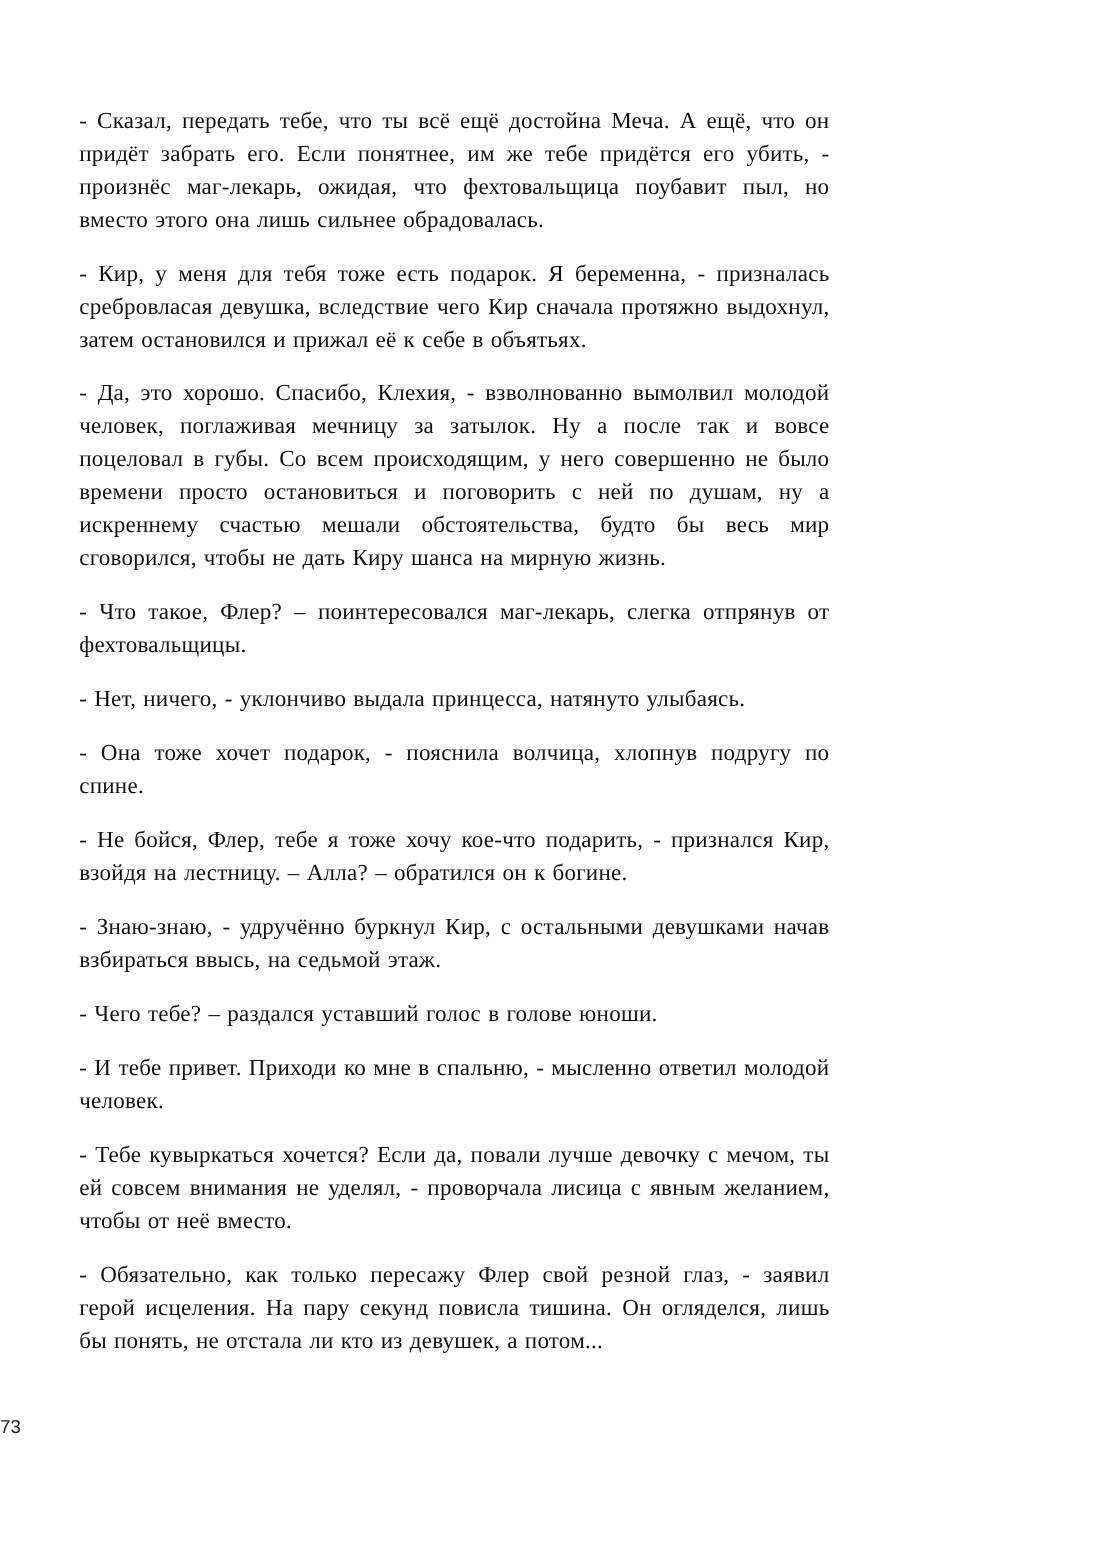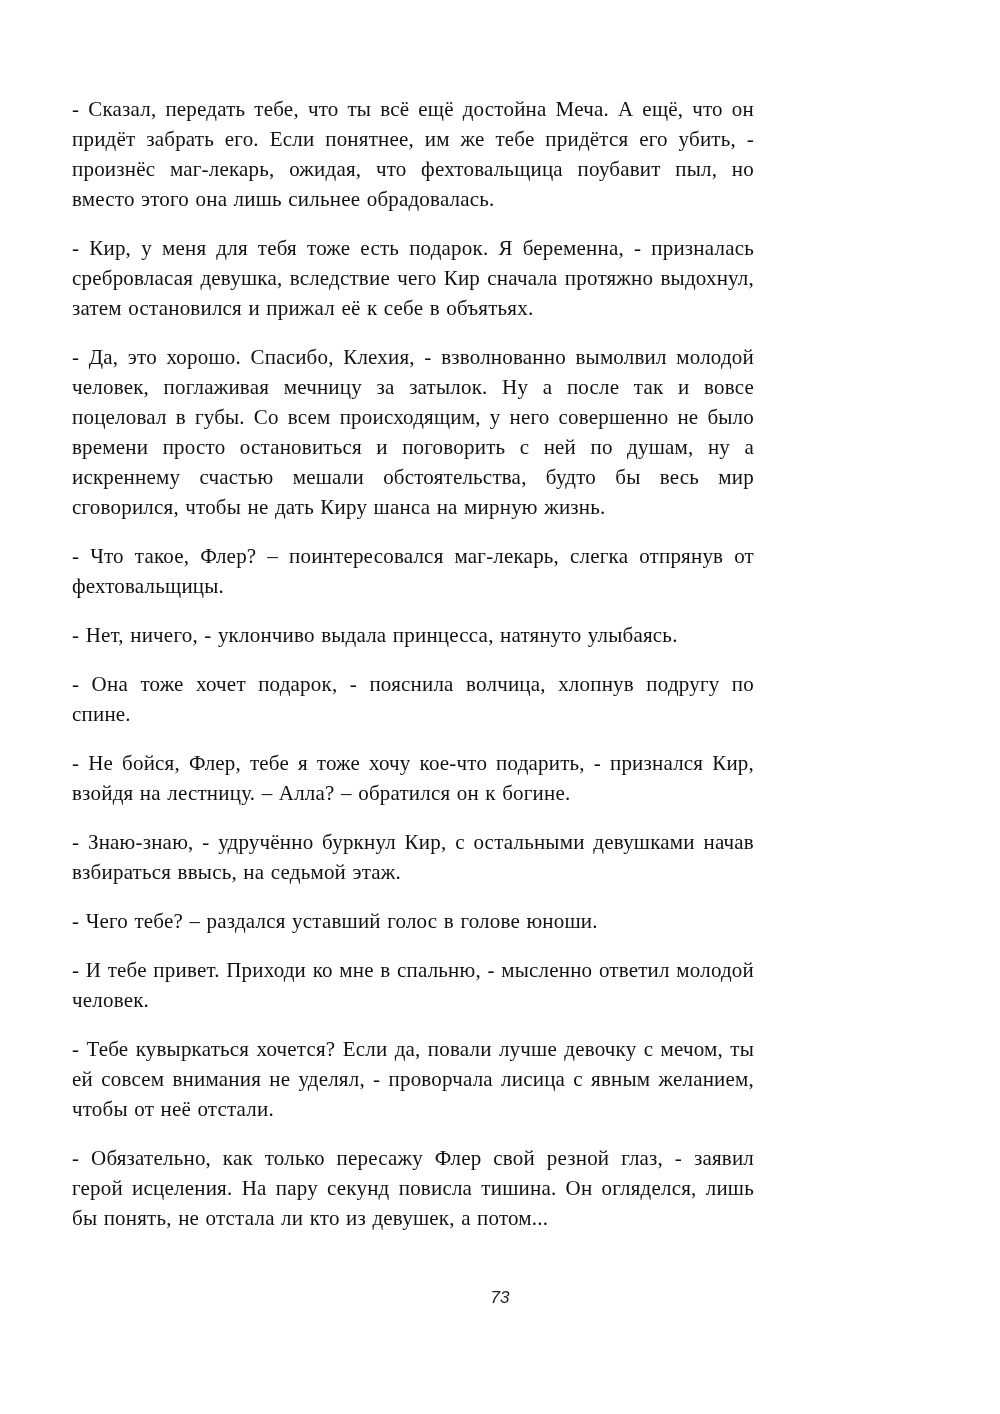--- a/index.html
+++ b/index.html
@@ -30,39 +30,37 @@
     line-height: 30px;
     text-align: justify;
     letter-spacing: 0.2px;
     word-spacing: 1px;
   }
   .page-number {
     position: absolute;
     left: 0;
     top: 1288px;
     width: 1000px;
-    text-align: center;
     font-family: "Liberation Sans", sans-serif;
     font-size: 17px;
     color: #222222;
-    font-style: italic;
   }
 </style>
 </head>
 <body>
 
 <div class="page">
   <div class="text-block">
     <p>- Сказал, передать тебе, что ты всё ещё достойна Меча. А ещё, что он придёт забрать его. Если понятнее, им же тебе придётся его убить, - произнёс маг-лекарь, ожидая, что фехтовальщица поубавит пыл, но вместо этого она лишь сильнее обрадовалась.</p>
     <p>- Кир, у меня для тебя тоже есть подарок. Я беременна, - призналась сребровласая девушка, вследствие чего Кир сначала протяжно выдохнул, затем остановился и прижал её к себе в объятьях.</p>
     <p>- Да, это хорошо. Спасибо, Клехия, - взволнованно вымолвил молодой человек, поглаживая мечницу за затылок. Ну а после так и вовсе поцеловал в губы. Со всем происходящим, у него совершенно не было времени просто остановиться и поговорить с ней по душам, ну а искреннему счастью мешали обстоятельства, будто бы весь мир сговорился, чтобы не дать Киру шанса на мирную жизнь.</p>
     <p>- Что такое, Флер? – поинтересовался маг-лекарь, слегка отпрянув от фехтовальщицы.</p>
     <p>- Нет, ничего, - уклончиво выдала принцесса, натянуто улыбаясь.</p>
     <p>- Она тоже хочет подарок, - пояснила волчица, хлопнув подругу по спине.</p>
     <p>- Не бойся, Флер, тебе я тоже хочу кое-что подарить, - признался Кир, взойдя на лестницу. – Алла? – обратился он к богине.</p>
     <p>- Знаю-знаю, - удручённо буркнул Кир, с остальными девушками начав взбираться ввысь, на седьмой этаж.</p>
     <p>- Чего тебе? – раздался уставший голос в голове юноши.</p>
     <p>- И тебе привет. Приходи ко мне в спальню, - мысленно ответил молодой человек.</p>
-    <p>- Тебе кувыркаться хочется? Если да, повали лучше девочку с мечом, ты ей совсем внимания не уделял, - проворчала лисица с явным желанием, чтобы от неё отстали.</p>
+    <p>- Тебе кувыркаться хочется? Если да, повали лучше девочку с мечом, ты ей совсем внимания не уделял, - проворчала лисица с явным желанием, чтобы от неё вместо.</p>
     <p>- Обязательно, как только пересажу Флер свой резной глаз, - заявил герой исцеления. На пару секунд повисла тишина. Он огляделся, лишь бы понять, не отстала ли кто из девушек, а потом...</p>
   </div>
   <div class="page-number">73</div>
 </div>
 
 </body></html>

